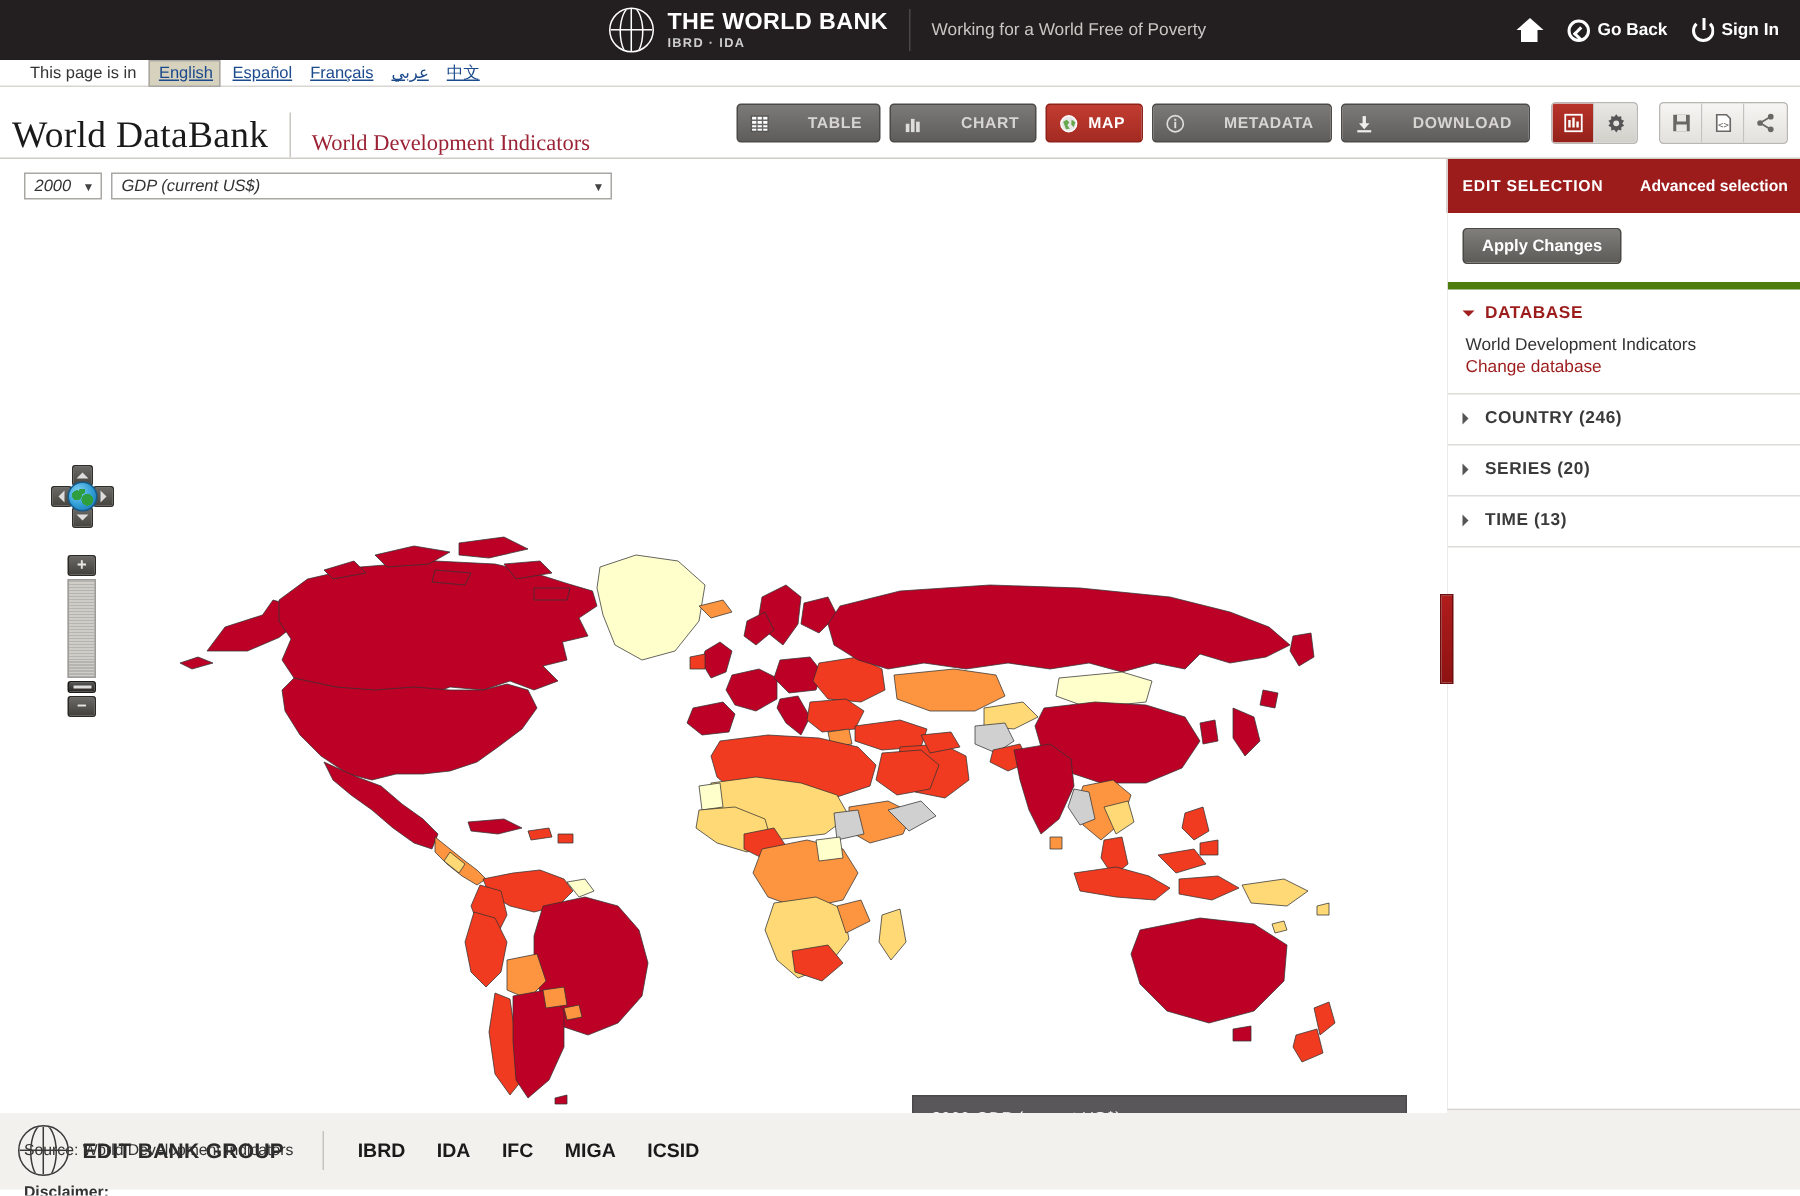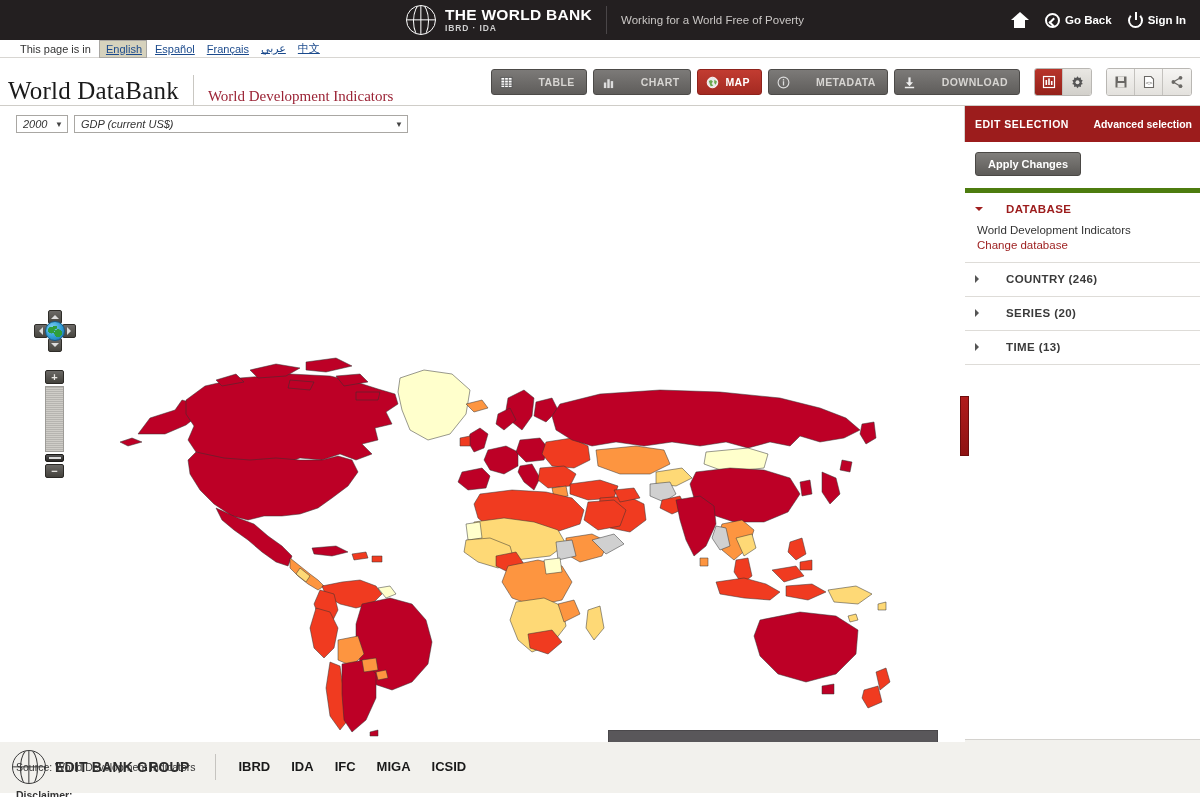--- a/index.html
+++ b/index.html
@@ -234,21 +234,21 @@
   }
   .sbhead .t { font-size: 10.5px; font-weight: bold; letter-spacing: .5px; }
   .sbhead .a { font-size: 10.5px; font-weight: bold; cursor: pointer; }
   .applywrap { padding: 10px 0 12px 10px; border-bottom: 5px solid #4d7c0f; }
   .applybtn {
     display: inline-block; padding: 5px 12px; border-radius: 3px;
     background: linear-gradient(#807e7b, #5d5b58); border: 1px solid #4a4845;
     color: #fff; font-size: 11px; font-weight: bold; cursor: pointer;
   }
   .sec { border-bottom: 1px solid #dedcd8; padding: 10px 10px 11px 10px; }
-  .sec .hdr { display: flex; align-items: center; gap: 23px; cursor: pointer; }
+  .sec .hdr { display: flex; align-items: center; gap: 7px; cursor: pointer; }
   .tri-d { width: 0; height: 0; border: 4.5px solid transparent; border-top-color: #a01f1f; margin-top: 4px; }
   .tri-r { width: 0; height: 0; border: 4.5px solid transparent; border-left-color: #555; }
   .sec .hdr .ttl { font-size: 11.5px; color: #9c1c1c; font-weight: bold; letter-spacing: .4px; }
   .sec.closed .hdr .ttl { color: #3a3a3a; }
   .sec .body { padding: 9px 0 0 2px; }
   .sec .body .v { font-size: 11.5px; color: #333; }
   .sec .body .lnk { font-size: 11.5px; color: #9c1c1c; cursor: pointer; margin-top: 3px; }
 
   
   .footer {

